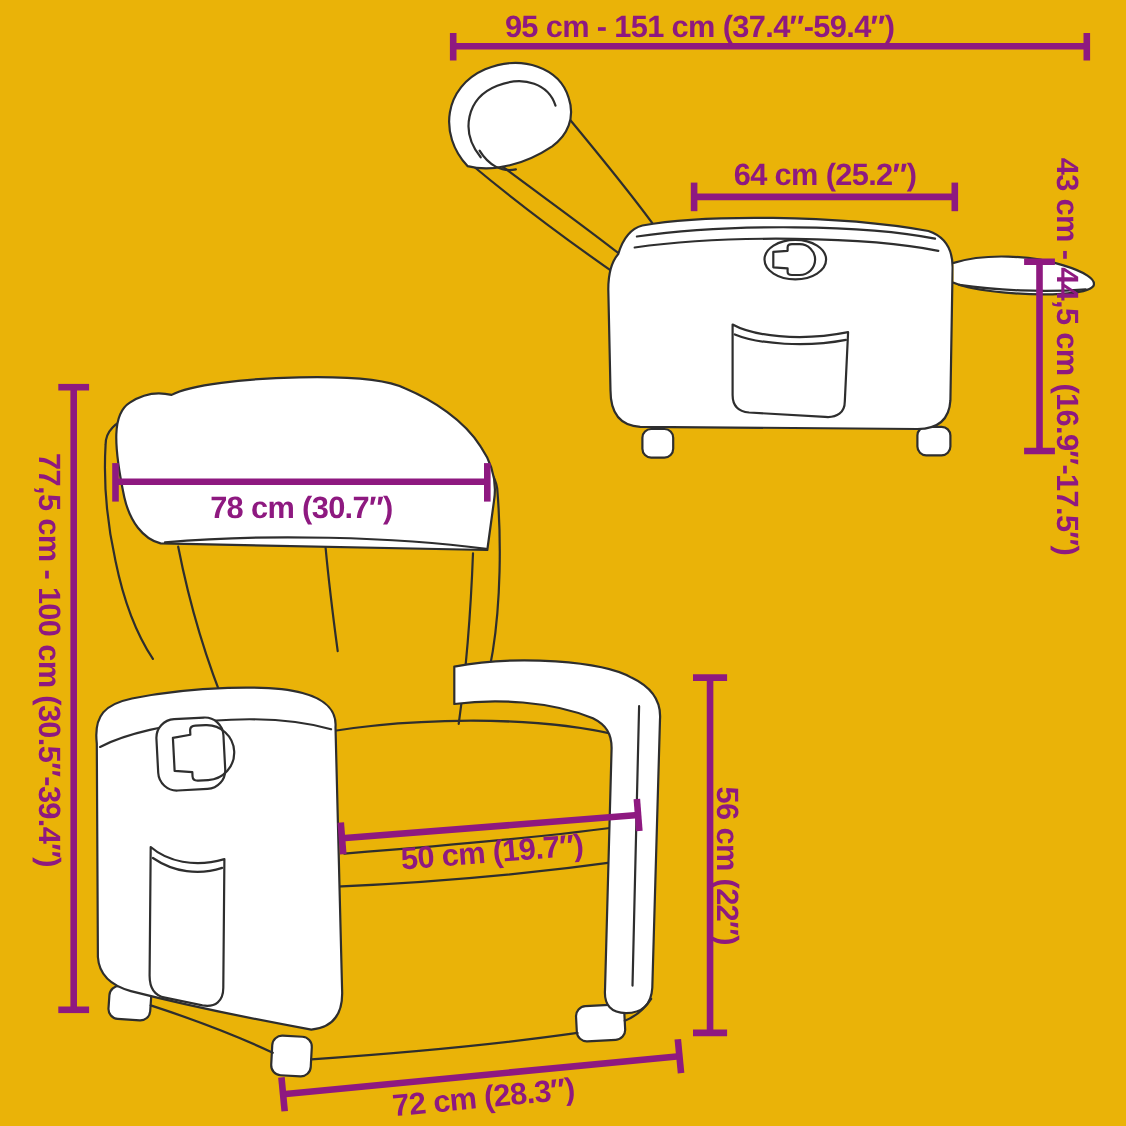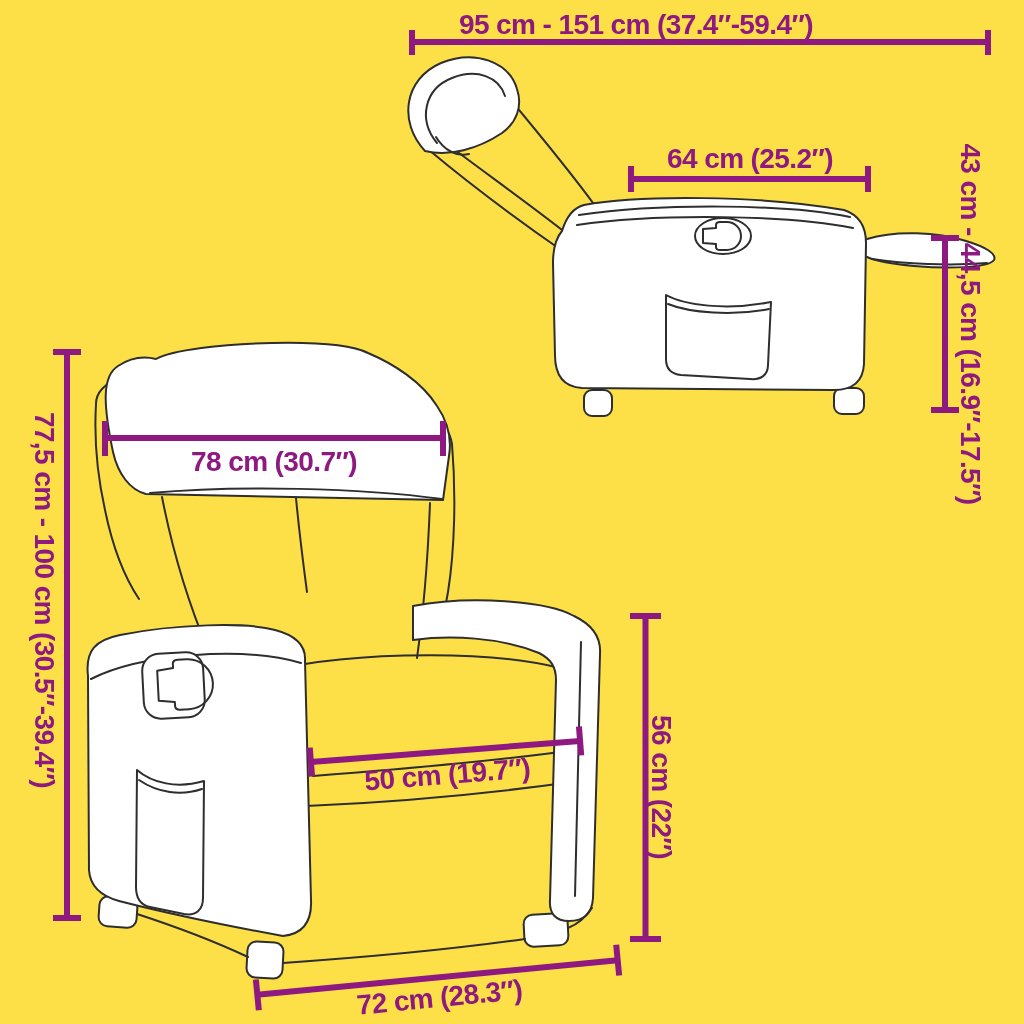--- a/index.html
+++ b/index.html
@@ -1,16 +1,16 @@
 <!DOCTYPE html>
 <html style="--accent: #8E1980; --lineart: #2E2E2E;"><head>
 <meta charset="utf-8">
 <style>
   html,body{margin:0;padding:0;width:1024px;height:1024px;overflow:hidden;background:#fff;}
-  .canvas{position:relative;width:1024px;height:1024px;background:#fde047;font-family:"Liberation Sans",sans-serif;}
+  .canvas{position:relative;width:1024px;height:1024px;background:#eab308;font-family:"Liberation Sans",sans-serif;}
   svg{display:block;}
   .art path,.art rect,.art ellipse{fill:none;stroke:var(--lineart,#2E2E2E);stroke-width:2;stroke-linecap:round;stroke-linejoin:round;}
   .art .wfill{fill:#FFFFFF;}
   .dims line{stroke:var(--accent,#8E1980);stroke-width:6;stroke-linecap:butt;}
   .dim-label{fill:var(--accent,#8E1980);font-family:"Liberation Sans",sans-serif;font-size:28px;font-weight:700;letter-spacing:-0.6px;}
 </style>
 </head>
 <body style="background: rgb(255, 255, 255);">
 
 <div class="canvas">

